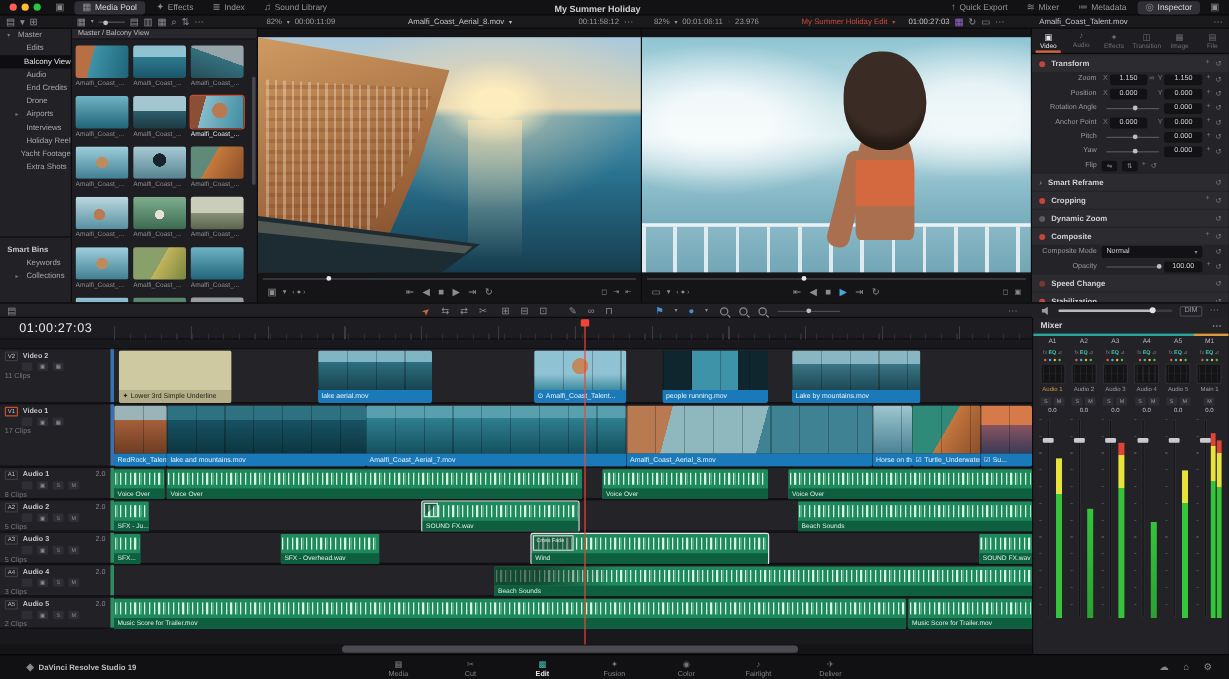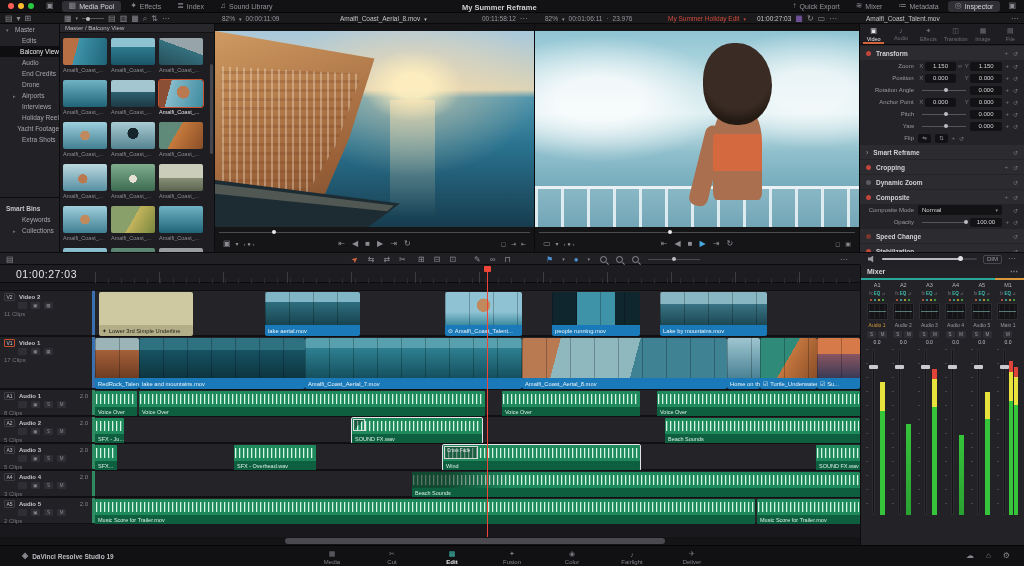--- a/index.html
+++ b/index.html
@@ -210,21 +210,21 @@
       </div>
       <div class="tb-btn">
         <span class="ico">≣</span>
         <span>Index</span>
       </div>
       <div class="tb-btn">
         <span class="ico">♫</span>
         <span>Sound Library</span>
       </div>
     </div>
-  <div id="tb-title">My Summer Reframe</div>
+  <div id="tb-title">My Summer Holiday</div>
   <div id="tb-right" style="display:flex;gap:2px;margin-left:auto">
       <div class="tb-btn">
         <span class="ico">↑</span>
         <span>Quick Export</span>
       </div>
       <div class="tb-btn">
         <span class="ico">≋</span>
         <span>Mixer</span>
       </div>
       <div class="tb-btn">

